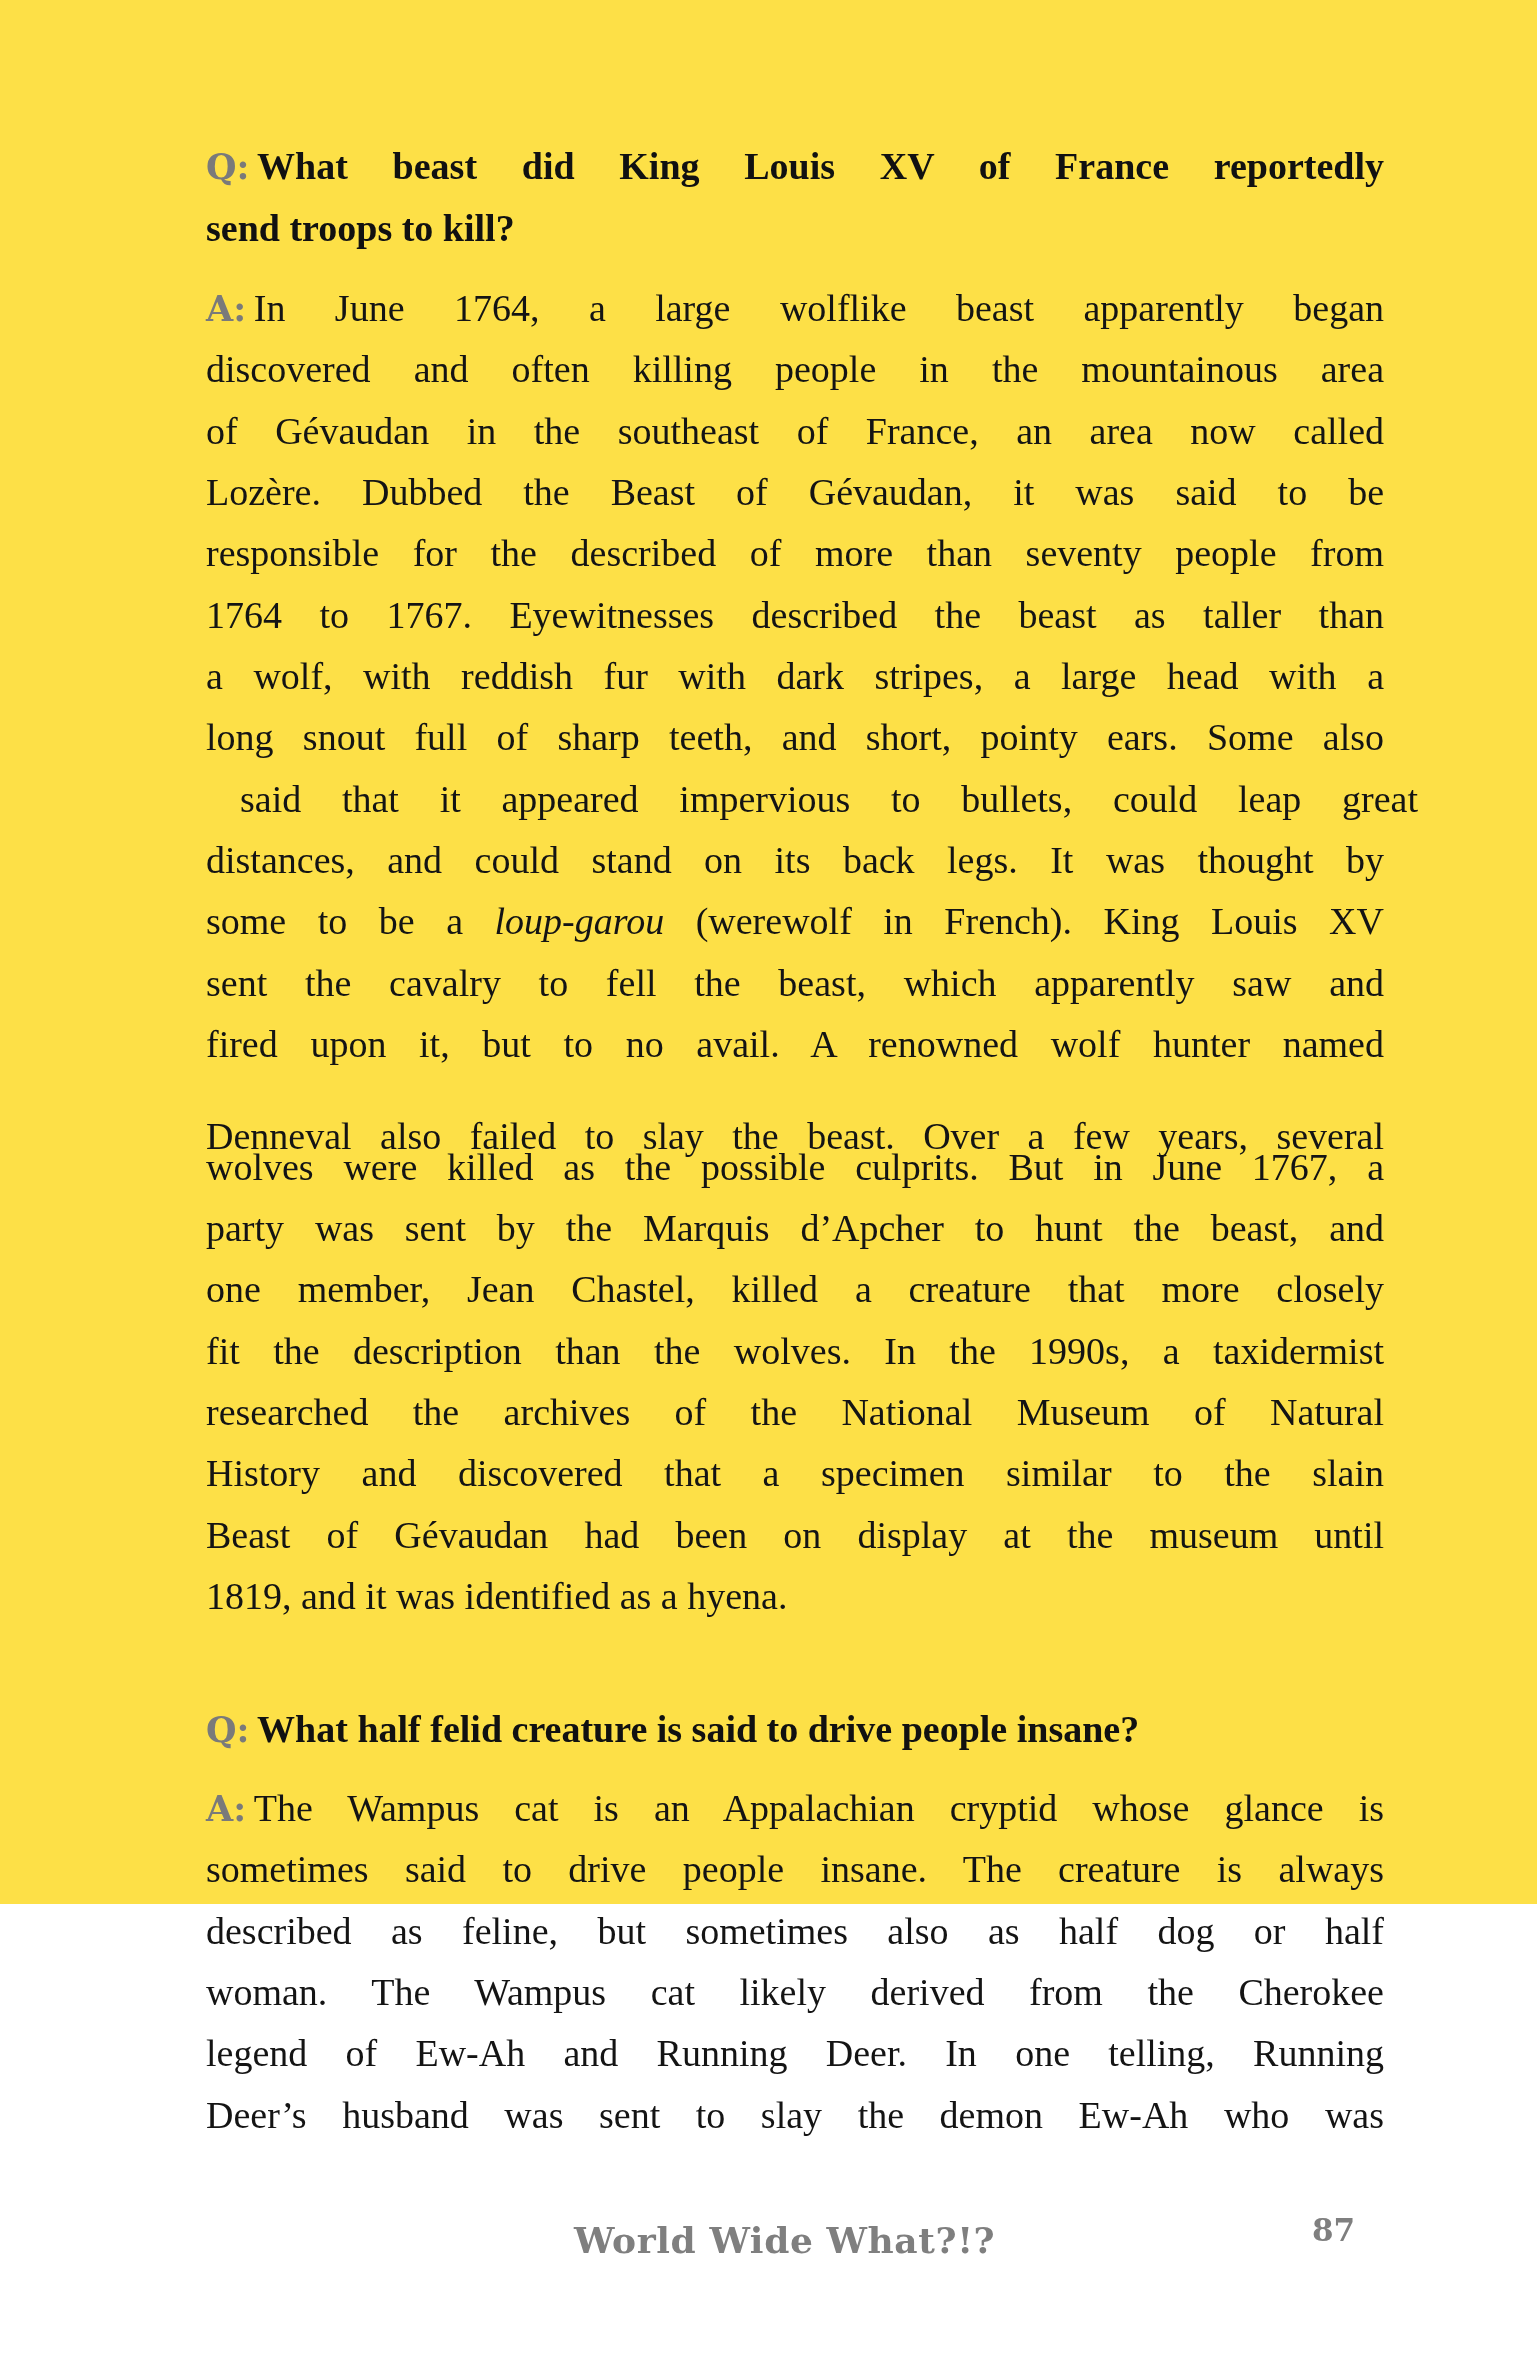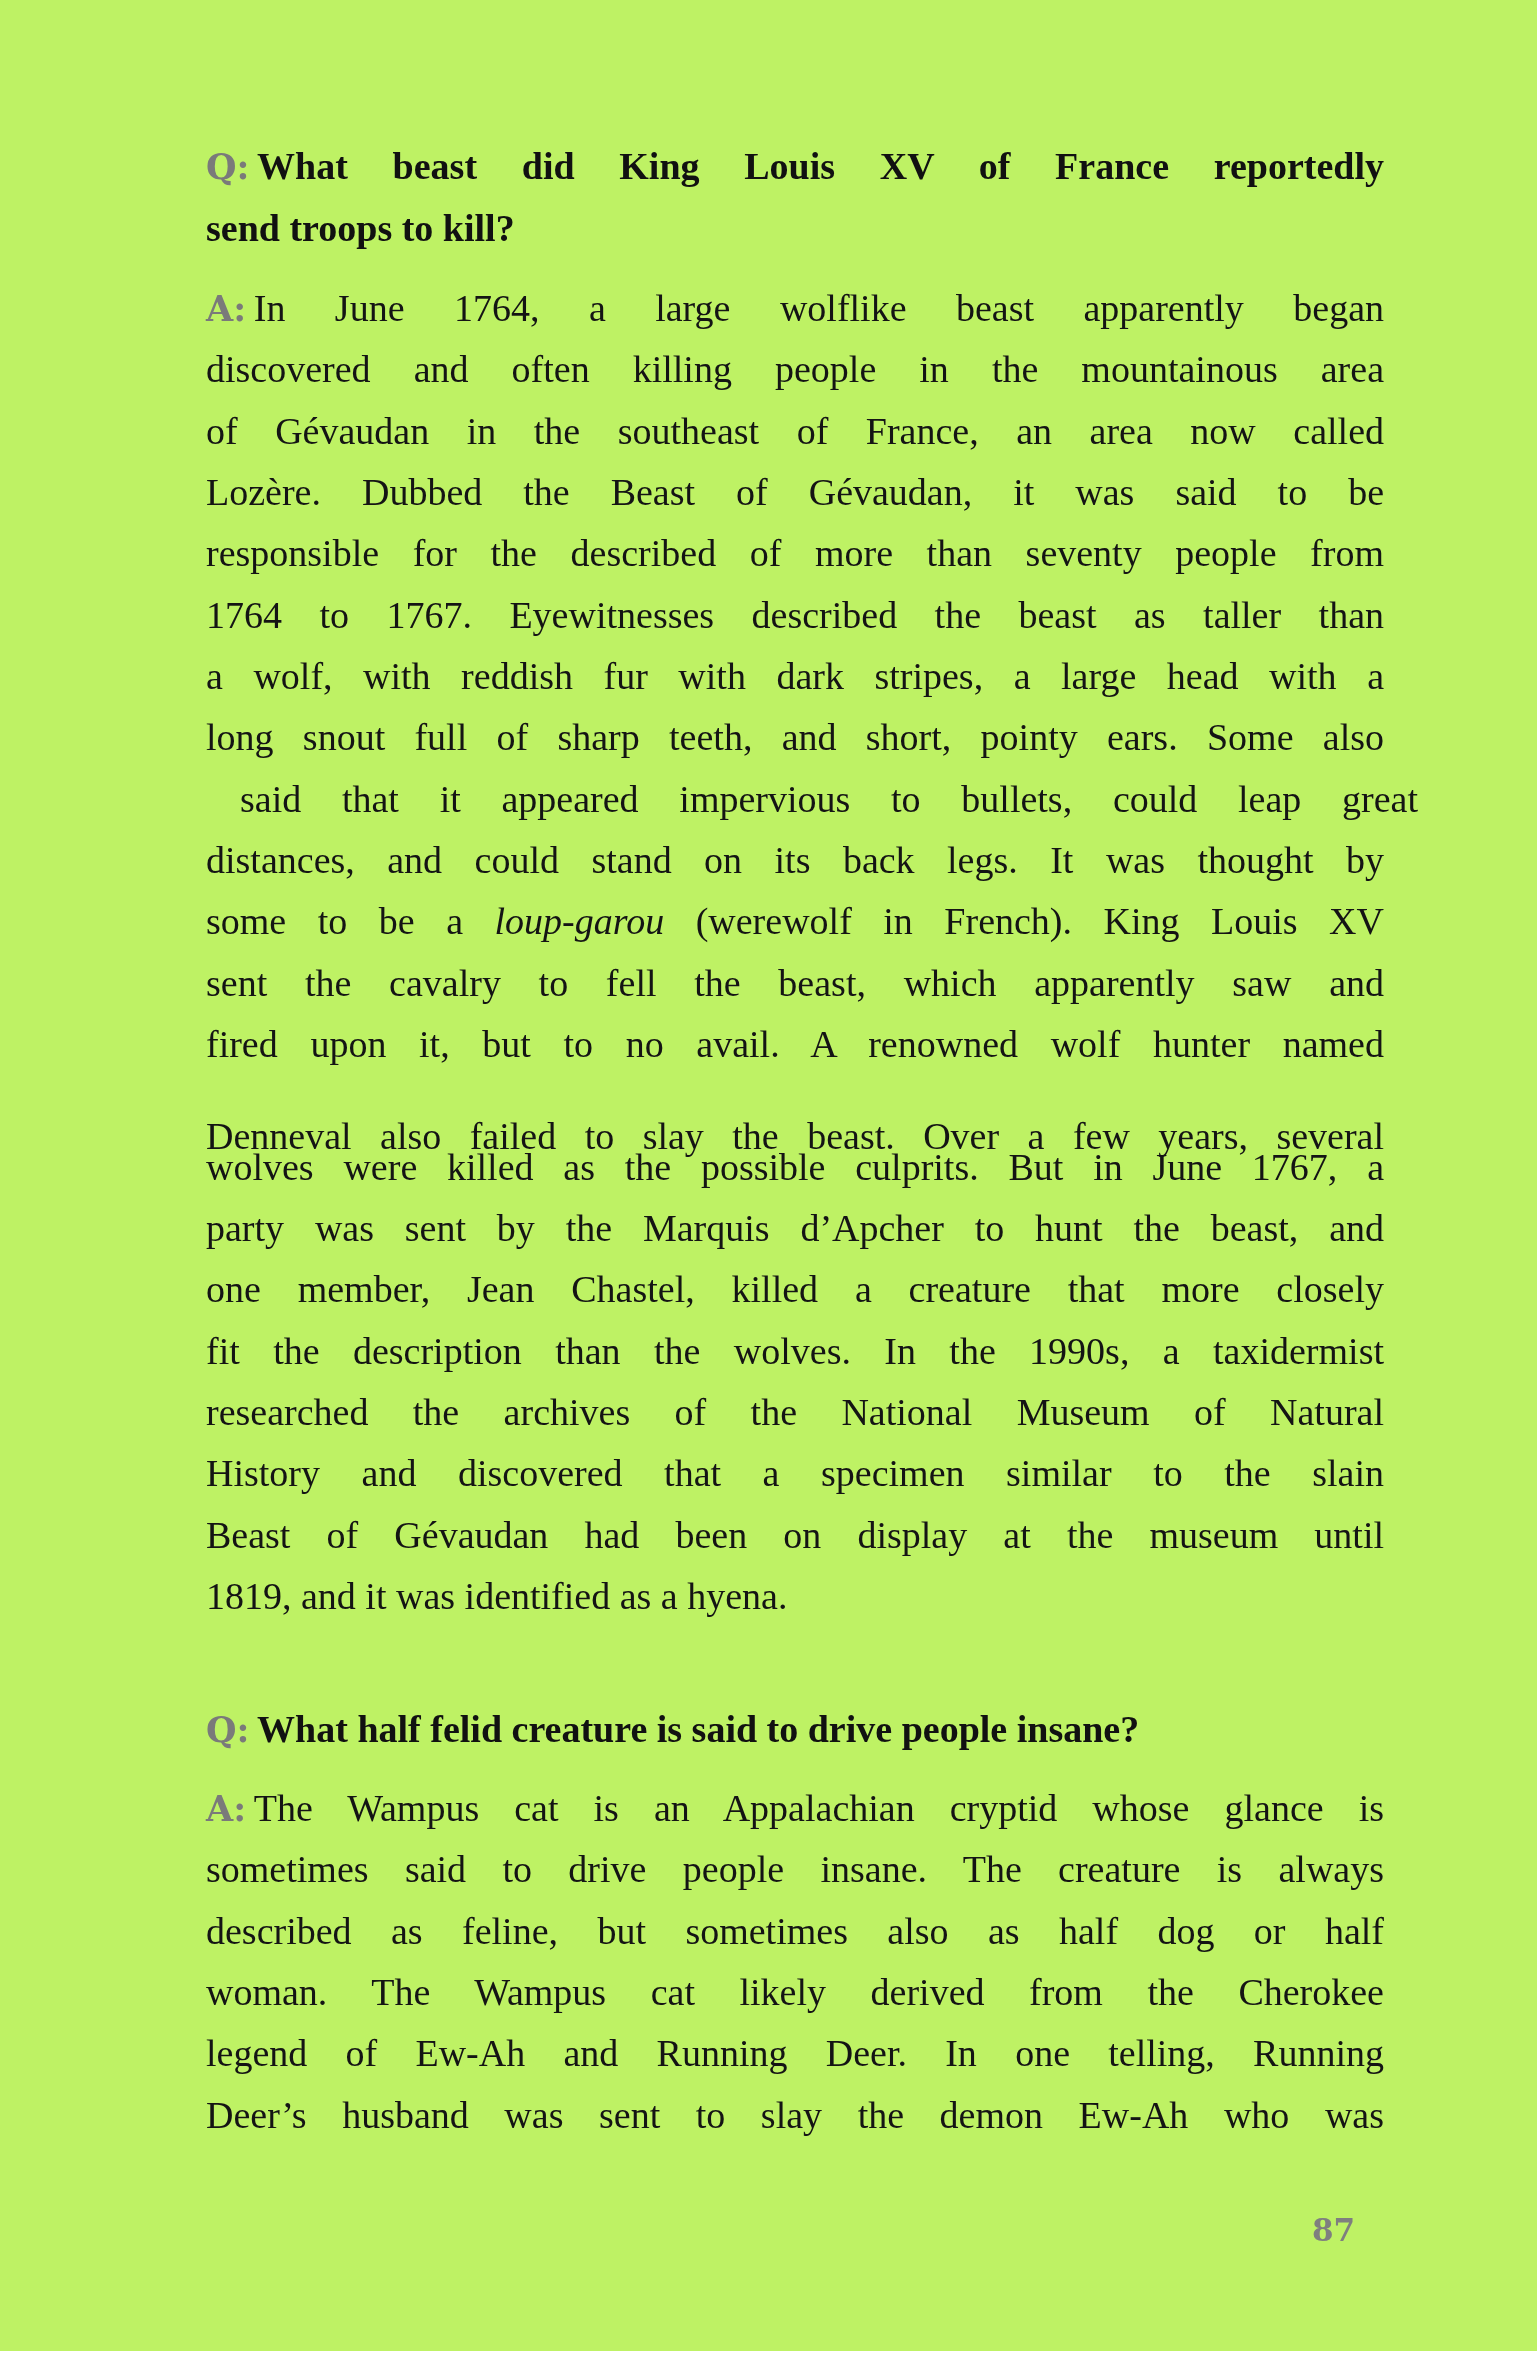--- a/index.html
+++ b/index.html
@@ -1,17 +1,17 @@
 <!DOCTYPE html>
 <html style="font-size:10.3px"><head>
 <meta charset="utf-8">
 <style>
   html, body { margin: 0; padding: 0; background: #ffffff; }
   body { width: 1538px; height: 2377px; position: relative; overflow: hidden; }
-  .page { position: absolute; left: 0; top: 0; width: 1538px; height: 2351px; background: #bef264; }
+  .page { position: absolute; left: 0; top: 0; width: 1538px; height: 1904px; background: #fde047; }
   .col { position: absolute; left: 206px; width: 1178px; }
   .line {
     position: absolute; left: 0; width: 1178px; height: 62px;
     font-family: "Liberation Serif", serif; font-size: 38px; line-height: 62px;
     color: #141414; white-space: nowrap;
     text-align: justify; text-align-last: justify;
   }
   .line.last { text-align: left; text-align-last: left; }
   .q .line { font-weight: bold; font-size: 38px; color: #111; }
   .label {
@@ -71,15 +71,16 @@
 
   <div class="col" id="a2" style="top:1777px;">
       <div class="line" style="top: 0px; white-space: nowrap;"><span class="label">A:</span><span>The Wampus cat is an Appalachian cryptid whose glance is</span></div>
       <div class="line" style="top: 61px; white-space: nowrap;"><span>sometimes said to drive people insane. The creature is always</span></div>
       <div class="line" style="top: 123px; white-space: nowrap;"><span>described as feline, but sometimes also as half dog or half</span></div>
       <div class="line" style="top: 184px; white-space: nowrap;"><span>woman. The Wampus cat likely derived from the Cherokee</span></div>
       <div class="line" style="top: 245px; white-space: nowrap;"><span>legend of Ew-Ah and Running Deer. In one telling, Running</span></div>
       <div class="line" style="top: 307px; white-space: nowrap;"><span>Deer’s husband was sent to slay the demon Ew-Ah who was</span></div>
     </div>
 
+  <div class="footer-title">World Wide What?!?</div>
   <div class="footer-page">87</div>
 </div>
 
 
 </body></html>

